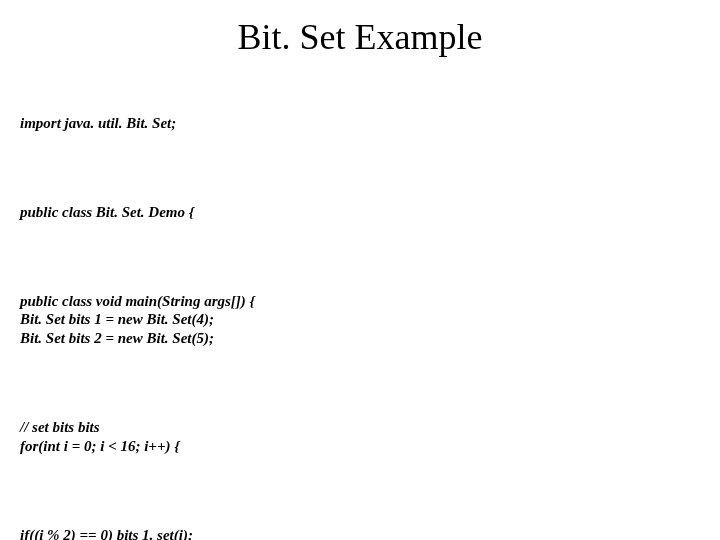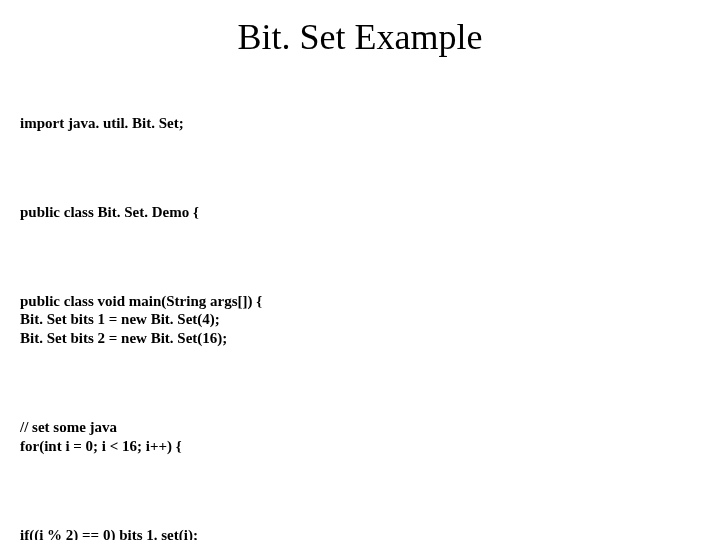--- a/index.html
+++ b/index.html
@@ -25,38 +25,39 @@
   }
   .code {
     font-size: 15px;
     line-height: 1.25;
     font-weight: bold;
     white-space: pre-wrap;
   }
   .code .blk {
     display: block;
     margin-bottom: 14px;
+    font-style: italic;
   }
 </style>
 </head>
 <body>
 
 <div class="slide">
   <h1 class="title">Bit. Set Example</h1>
 
   <div class="code">
     <span class="blk">import java. util. Bit. Set;</span>
 
     <span class="blk">public class Bit. Set. Demo {</span>
 
     <span class="blk"><span>public class void main(String args[]) {</span>
 <span>Bit. Set bits 1 = new Bit. Set(4);</span>
-<span>Bit. Set bits 2 = new Bit. Set(16);</span></span>
+<span>Bit. Set bits 2 = new Bit. Set(5);</span></span>
 
-    <span class="blk"><span>// set some java</span>
+    <span class="blk"><span>// set bits bits</span>
 <span>for(int i = 0; i &lt; 16; i++) {</span></span>
 
     <span class="blk"><span>if((i % 2) == 0) bits 1. set(i);</span>
 </span>
 
     
 
     
   </div>
 </div>

